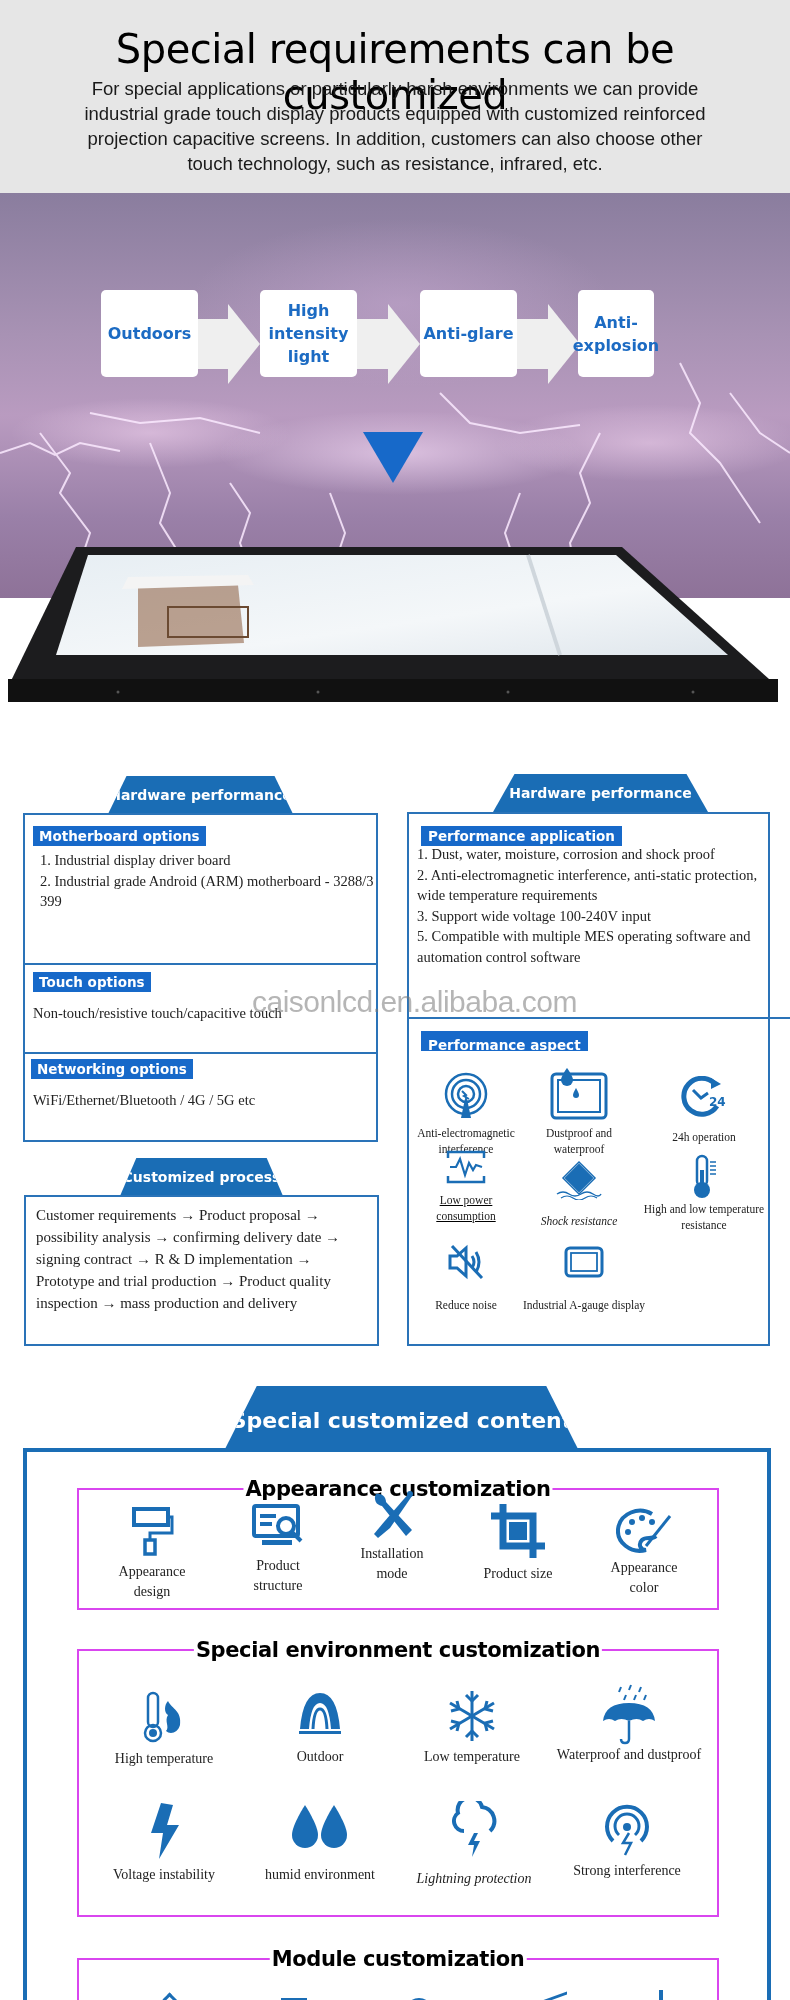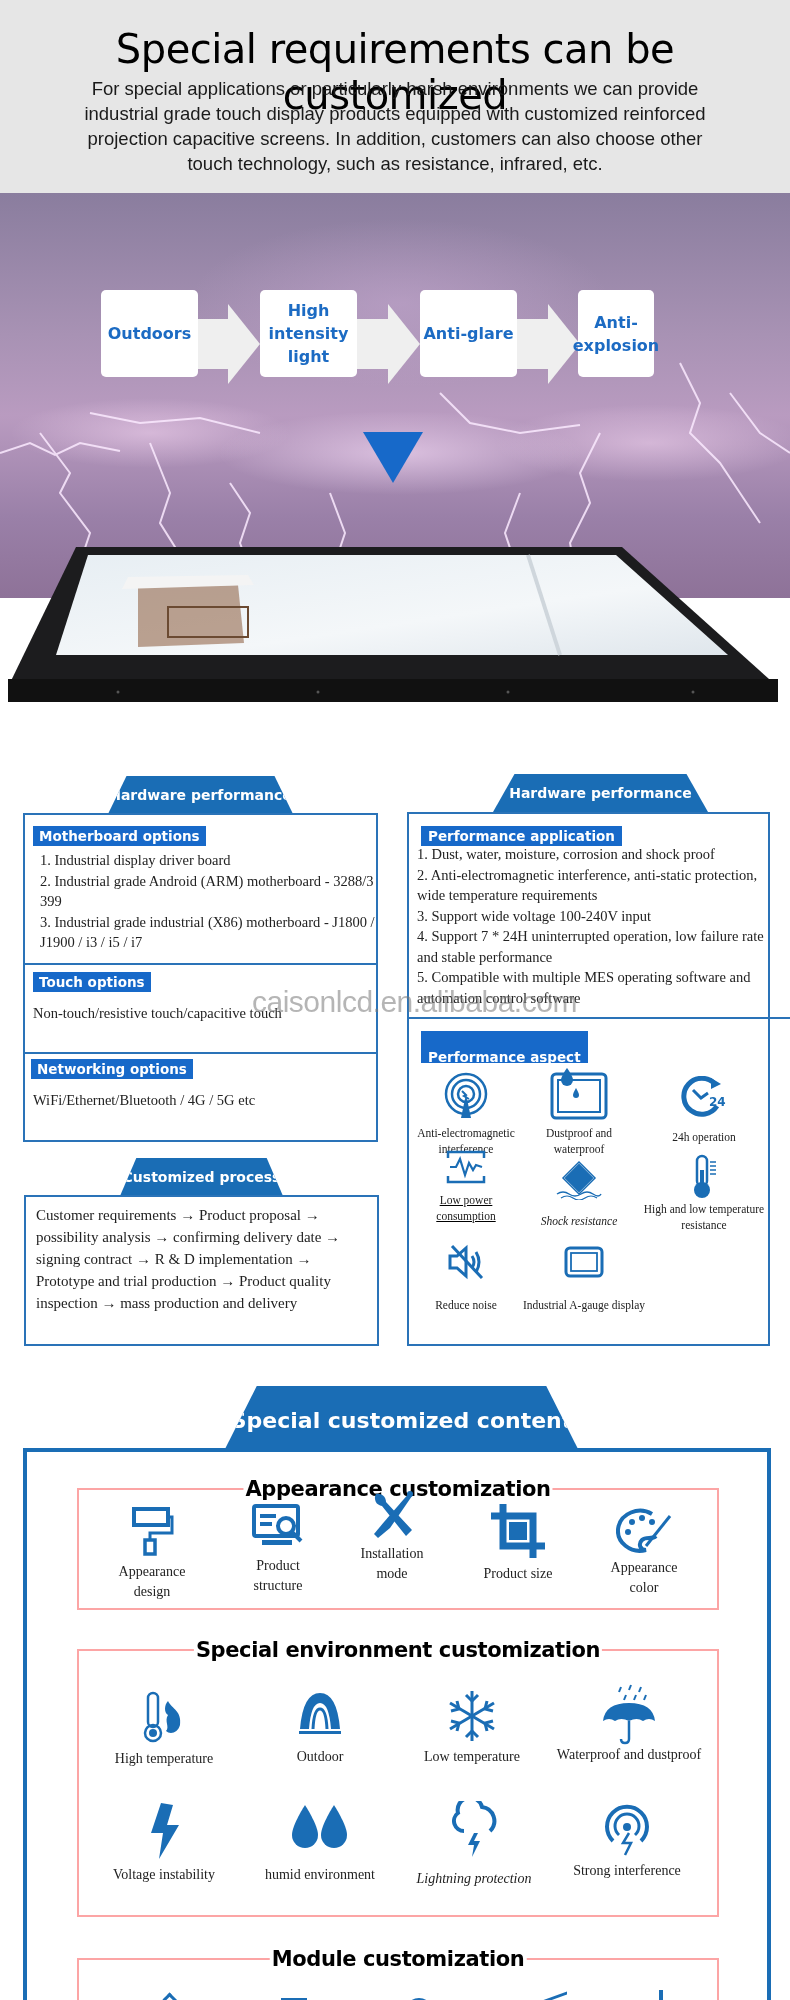--- a/index.html
+++ b/index.html
@@ -38,21 +38,21 @@
   .body-text { font-size: 14.5px; line-height: 20.5px; }
   .hdiv { height: 2px; background: #2a73b8; }
 
   .aspect-item { position: absolute; width: 130px; text-align: center; }
   .aspect-item .lbl { font-family: "Liberation Serif", serif; font-size: 11.5px; line-height: 15.5px; color: #222; }
   .aspect-item svg { display: block; margin: 0 auto; }
 
   
   .big-tab { left: 225px; top: 1386px; width: 353px; height: 63px; background: #1a6db5; clip-path: polygon(9% 0, 91% 0, 100% 100%, 0 100%); color: #fff; font-family: "DejaVu Sans", sans-serif; font-weight: bold; font-size: 22px; display: flex; align-items: center; justify-content: center; padding-top: 6px; }
   .big-box { left: 23px; top: 1448px; width: 748px; height: 600px; border: 4px solid #1a6db5; border-bottom: none; }
-  .sub-box { border: 2px solid #fca5a5; }
+  .sub-box { border: 2px solid #d946ef; }
   .sub-title { position: absolute; background: #fff; padding: 0 2px; font-family: "DejaVu Sans", sans-serif; font-weight: bold; font-size: 21px; color: #000; white-space: nowrap; transform: translate(-50%, -55%); top: 0; left: 50%; letter-spacing: -0.4px; }
   .cust-item { position: absolute; width: 150px; text-align: center; }
   .cust-item .lbl { font-family: "Liberation Serif", serif; font-size: 14px; line-height: 20px; color: #222; }
   .cust-item svg { display: block; margin: 0 auto; }
 
   .watermark { left: 252px; top: 985px; font-family: "Liberation Sans", sans-serif; font-size: 30px; color: rgba(120,120,120,0.55); letter-spacing: -0.5px; white-space: nowrap; }
 </style>
 </head>
 <body>
 
@@ -121,21 +121,20 @@
   <circle cx="500" cy="145" r="1.5" fill="#555"></circle>
   <circle cx="685" cy="145" r="1.5" fill="#555"></circle>
 </svg>
 
 <div class="abs tab" style="left:108px;top:776px;width:185px;">Hardware performance</div>
 <div class="abs panel" style="left:23px;top:813px;width:355px;height:329px;">
   <div class="abs label-tag" style="left:8px;top:11px;">Motherboard options</div>
   <div class="abs serif body-text" style="left:15px;top:35px;width:340px;">
     <div>1. Industrial display driver board</div>
     <div style="word-break:break-all;">2. Industrial grade Android (ARM) motherboard - 3288/3399</div>
-    <div style="word-break:break-all;">3. Industrial grade industrial (X86) motherboard - J1800 / J1900 / i3 / i5 / i7</div>
   </div>
   <div class="abs hdiv" style="left:0;top:148px;width:351px;"></div>
   <div class="abs label-tag" style="left:8px;top:157px;">Touch options</div>
   <div class="abs serif body-text" style="left:8px;top:188px;">Non-touch/resistive touch/capacitive touch</div>
   <div class="abs hdiv" style="left:0;top:237px;width:351px;"></div>
   <div class="abs label-tag" style="left:6px;top:244px;">Networking options</div>
   <div class="abs serif body-text" style="left:8px;top:275px;">WiFi/Ethernet/Bluetooth / 4G / 5G etc</div>
 </div>
 
 <div class="abs tab" style="left:120px;top:1158px;width:163px;">Customized process</div>
@@ -143,24 +142,23 @@
   <div class="abs serif" style="left:10px;top:7px;width:335px;font-size:15px;line-height:22px;">Customer requirements → Product proposal → possibility analysis → confirming delivery date → signing contract → R &amp; D implementation → Prototype and trial production → Product quality inspection → mass production and delivery</div>
 </div>
 
 <div class="abs tab" style="left:493px;top:774px;width:215px;">Hardware performance</div>
 <div class="abs panel" style="left:407px;top:812px;width:363px;height:534px;">
   <div class="abs label-tag" style="left:12px;top:12px;padding:0 7px;">Performance application</div>
   <div class="abs serif body-text" style="left:8px;top:30px;width:350px;">
     <div>1. Dust, water, moisture, corrosion and shock proof</div>
     <div>2. Anti-electromagnetic interference, anti-static protection, wide temperature requirements</div>
     <div>3. Support wide voltage 100-240V input</div>
-    <div>4. Support 7 * 24H uninterrupted operation, low failure rate and stable performance</div>
     <div>5. Compatible with multiple MES operating software and automation control software</div>
   </div>
-  <div class="abs label-tag" style="left:12px;top:217px;padding:16px 7px;text-decoration:underline;">Performance aspect</div>
+  <div class="abs label-tag" style="left:12px;top:217px;padding:4px 7px;text-decoration:underline;">Performance aspect</div>
 
   <div class="aspect-item" style="left:-8px;top:258px;">
     <svg width="48" height="48" viewBox="0 0 48 48">
       <circle cx="24" cy="22" r="20" fill="none" stroke="#1a6db5" stroke-width="2.5"></circle>
       <circle cx="24" cy="22" r="14" fill="none" stroke="#1a6db5" stroke-width="2.5"></circle>
       <circle cx="24" cy="22" r="8" fill="none" stroke="#1a6db5" stroke-width="2.5"></circle>
       <polygon points="24,22 19,46 29,46" fill="#1a6db5"></polygon>
       <path d="M20 19 L24 23 L22 24 L27 27" stroke="#1a6db5" stroke-width="2" fill="none"></path>
     </svg>
     <div class="lbl" style="margin-top:6px;padding:0 2px;">Anti-electromagnetic interference</div>

